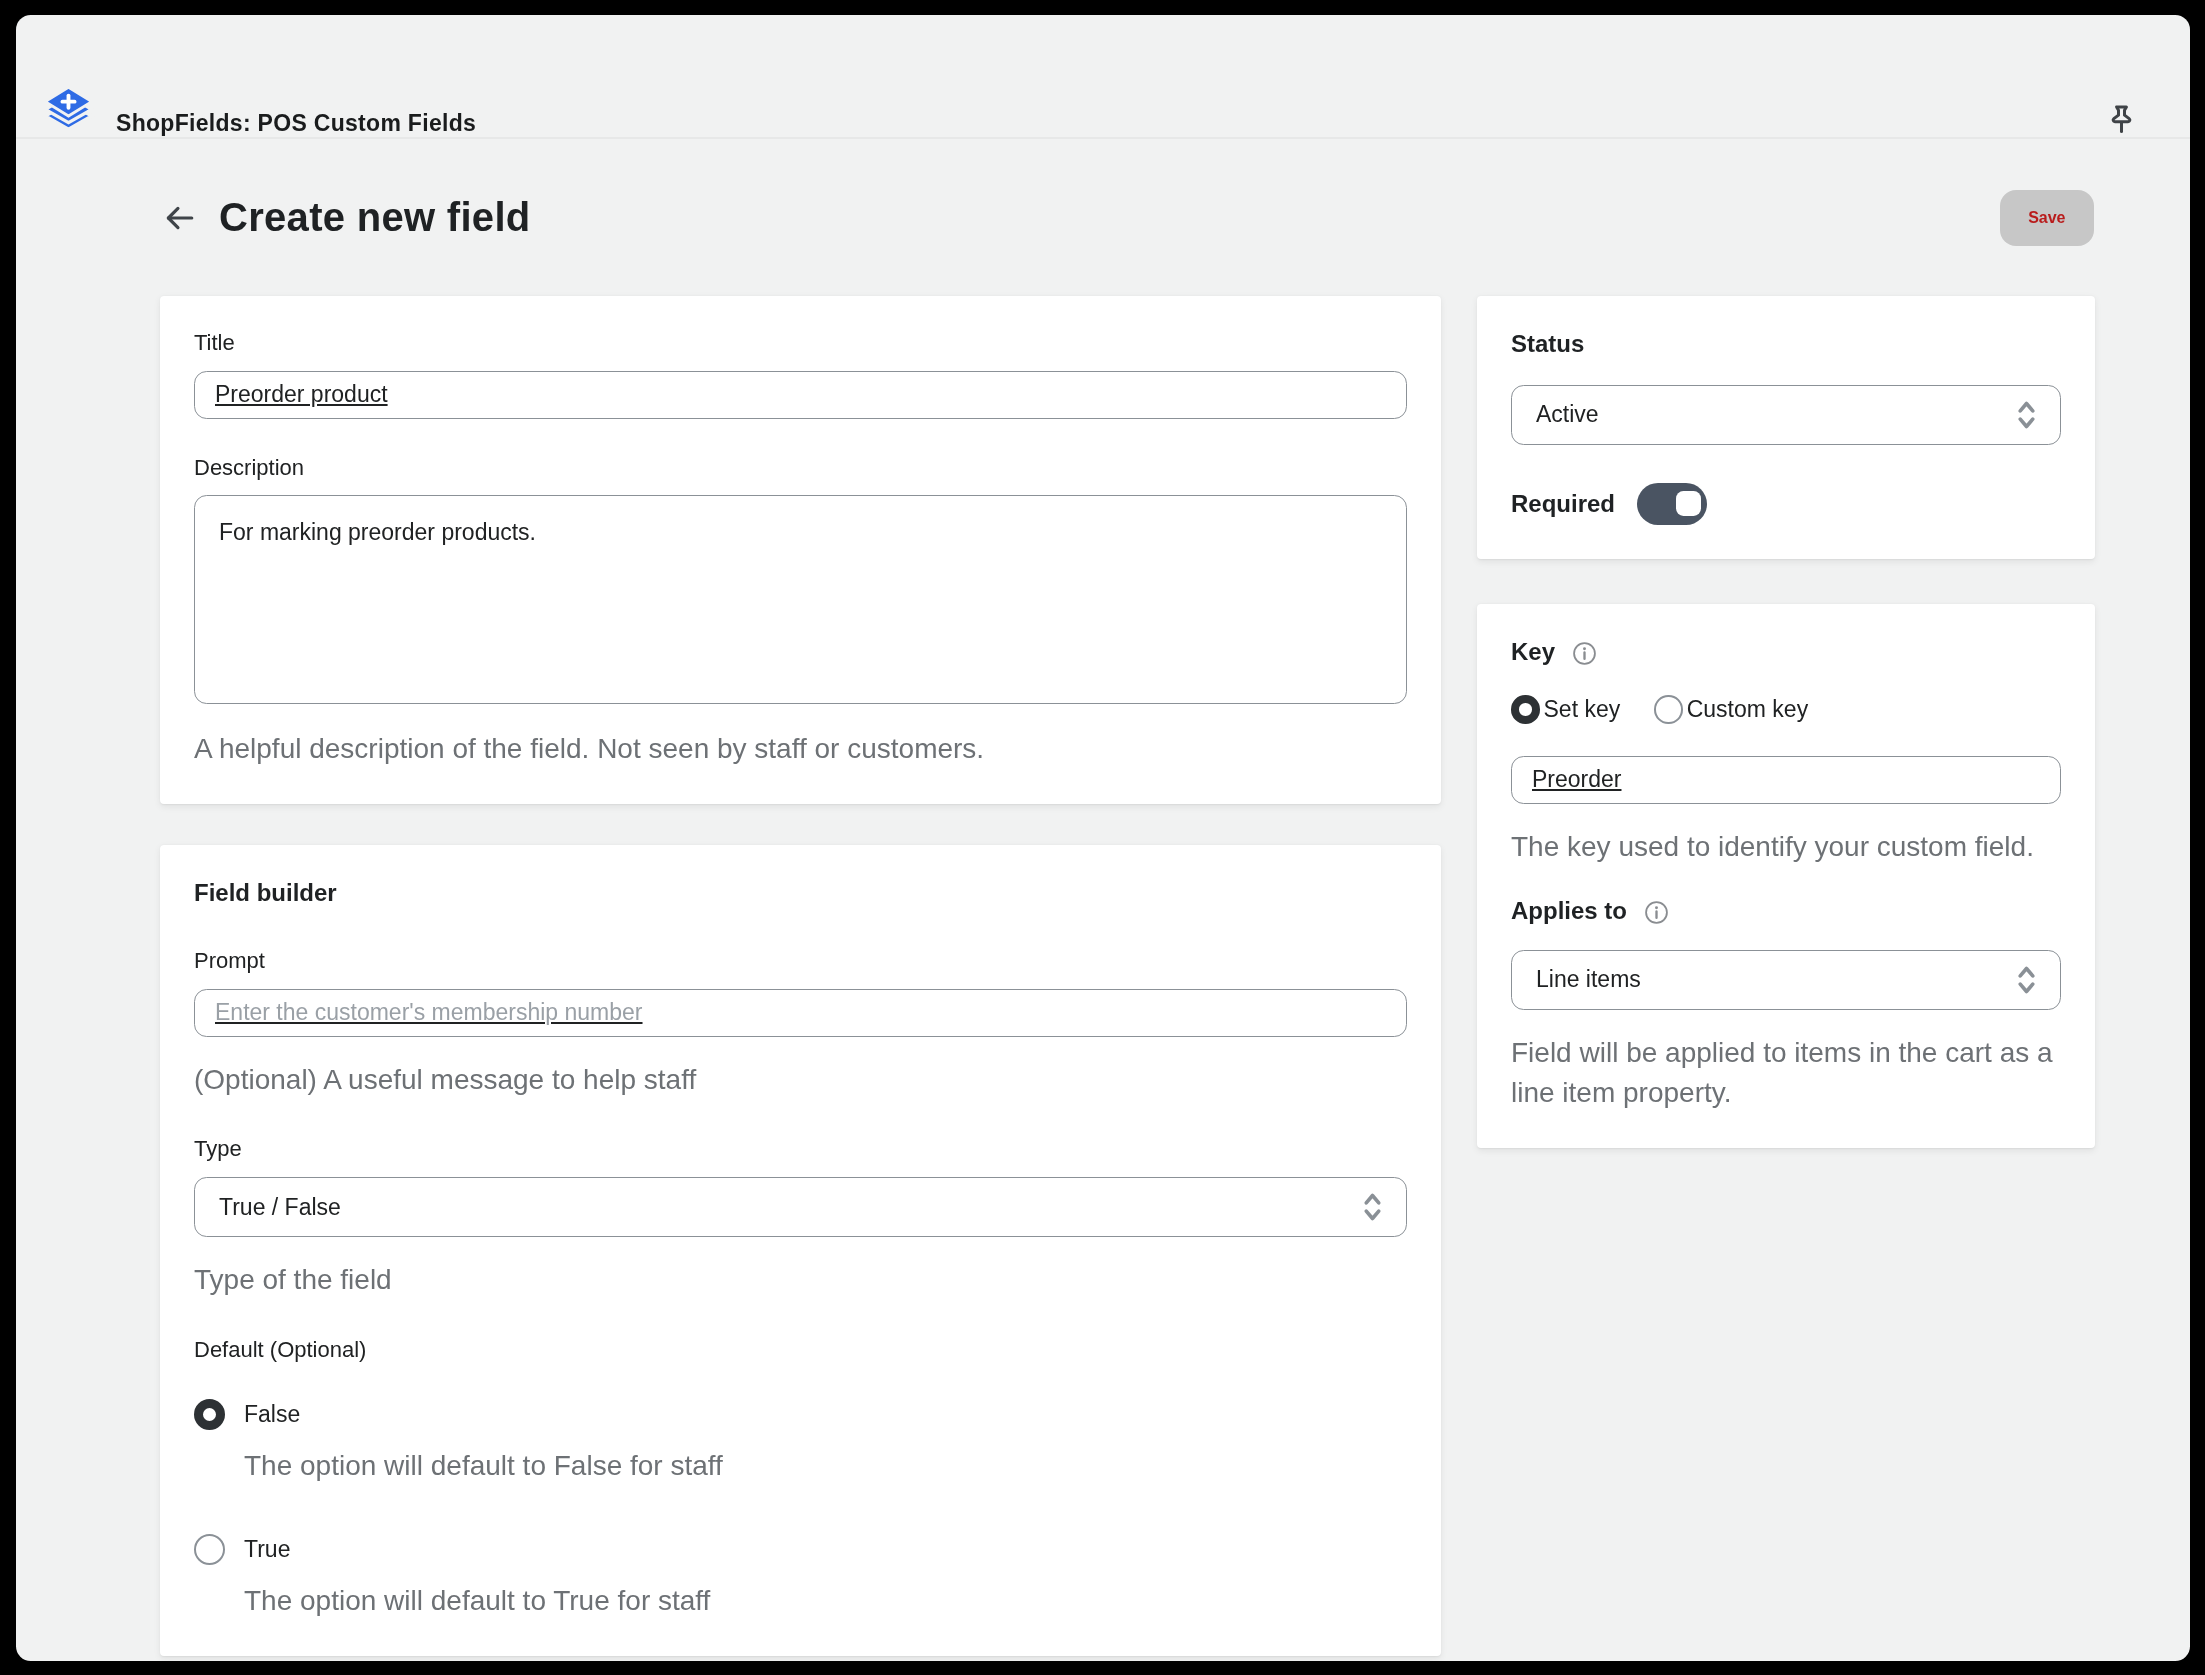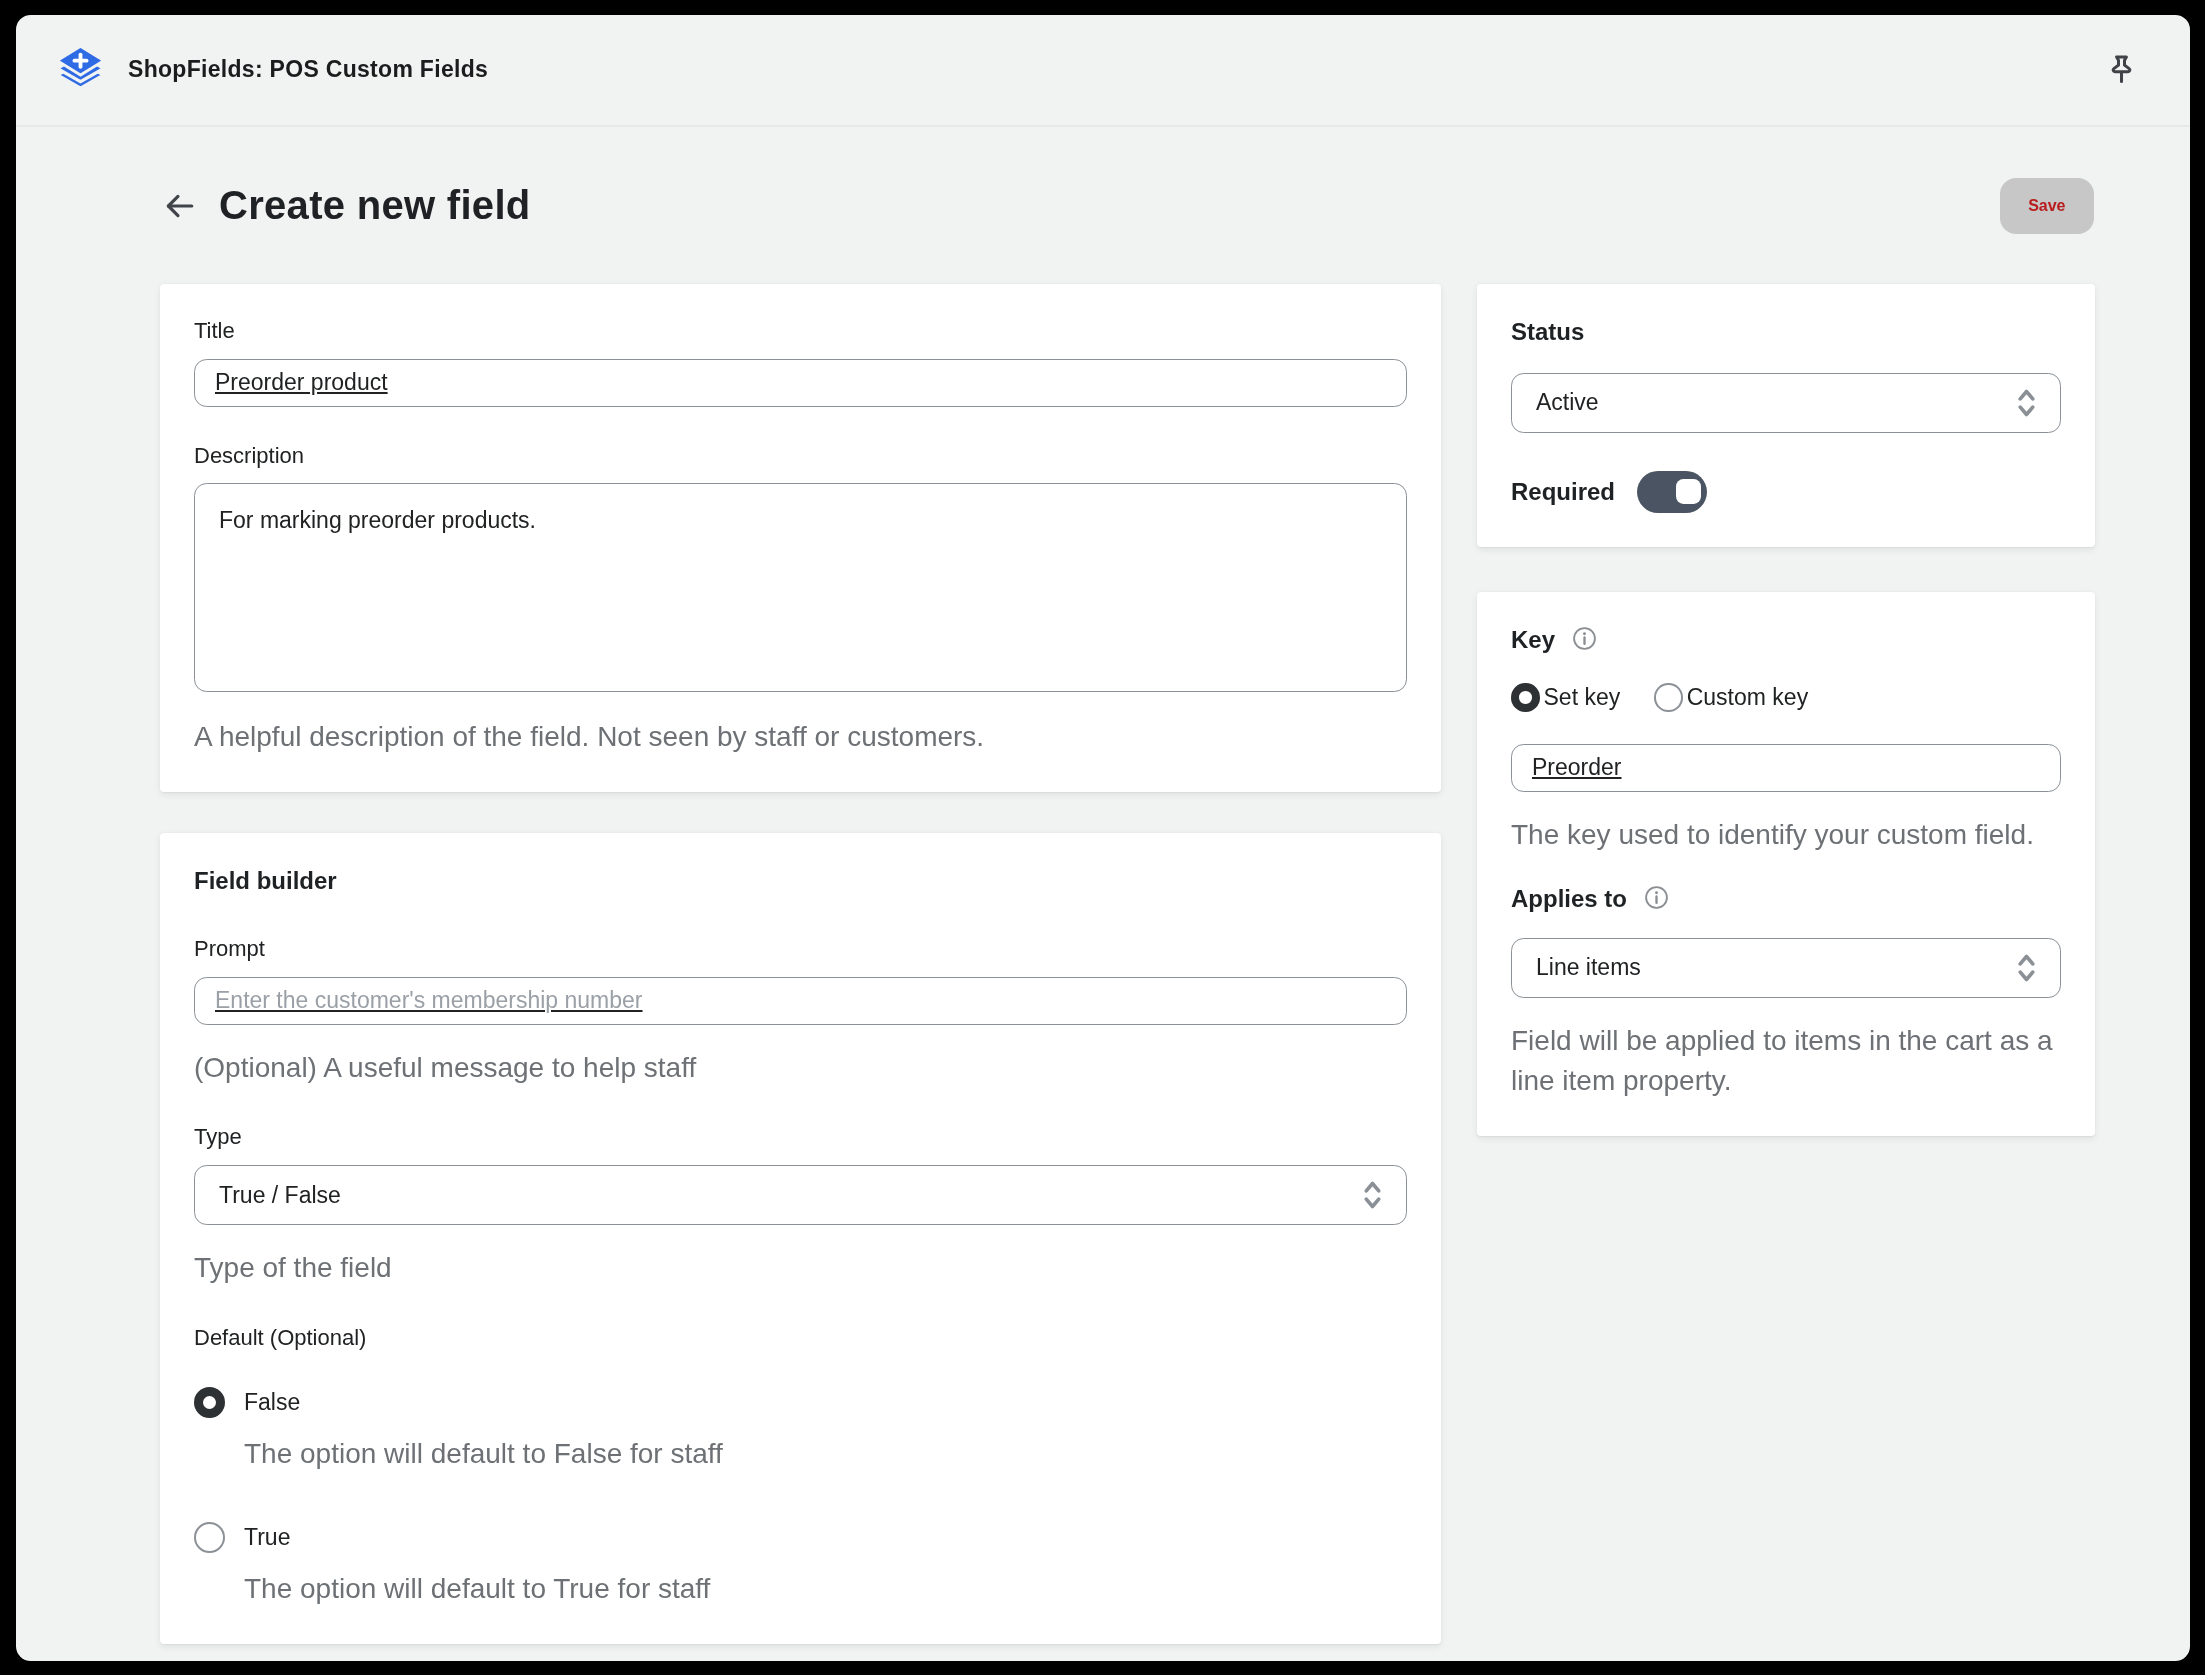--- a/index.html
+++ b/index.html
@@ -17,23 +17,24 @@
     border-radius: 14.8px;
     overflow: hidden;
     display: flex;
     flex-direction: column;
   }
   
   .topbar {
     height: 112px;
     flex: 0 0 auto;
     display: flex;
-    align-items: center;
-    padding: 0 51px 0 38px;
+    align-items: flex-end;
+    padding: 0 51px 0 26px;
     border-bottom: 2.1px solid #e7e8e8;
+    margin-top: 12px;
   }
   .app-icon { width: 53px; height: 53px; flex: 0 0 auto; }
   .app-title {
     margin-left: 21px;
     font-size: 23px;
     font-weight: 600;
     color: #1a1c1d;
     letter-spacing: 0.3px;
   }
   .topbar-spacer { flex: 1; }
@@ -165,21 +166,21 @@
     flex: 0 0 auto;
   }
   .toggle .knob {
     position: absolute;
     right: 6.3px; top: 8.4px;
     width: 25px; height: 25px;
     border-radius: 7.4px;
     background: #ffffff;
   }
 
-  .heading-with-info { display: flex; align-items: flex-start; gap: 17px; }
+  .heading-with-info { display: flex; align-items: flex-end; gap: 17px; }
   .info-icon { width: 25px; height: 25px; flex: 0 0 auto; }
 </style>
 </head>
 <body>
 
 <div class="window">
 
   <div class="topbar">
     <svg class="app-icon" viewBox="0 0 96 96">
       <polygon points="48,34 90,58 48,82 6,58" fill="#2e6be5" stroke="#f1f2f2" stroke-width="6"></polygon>

